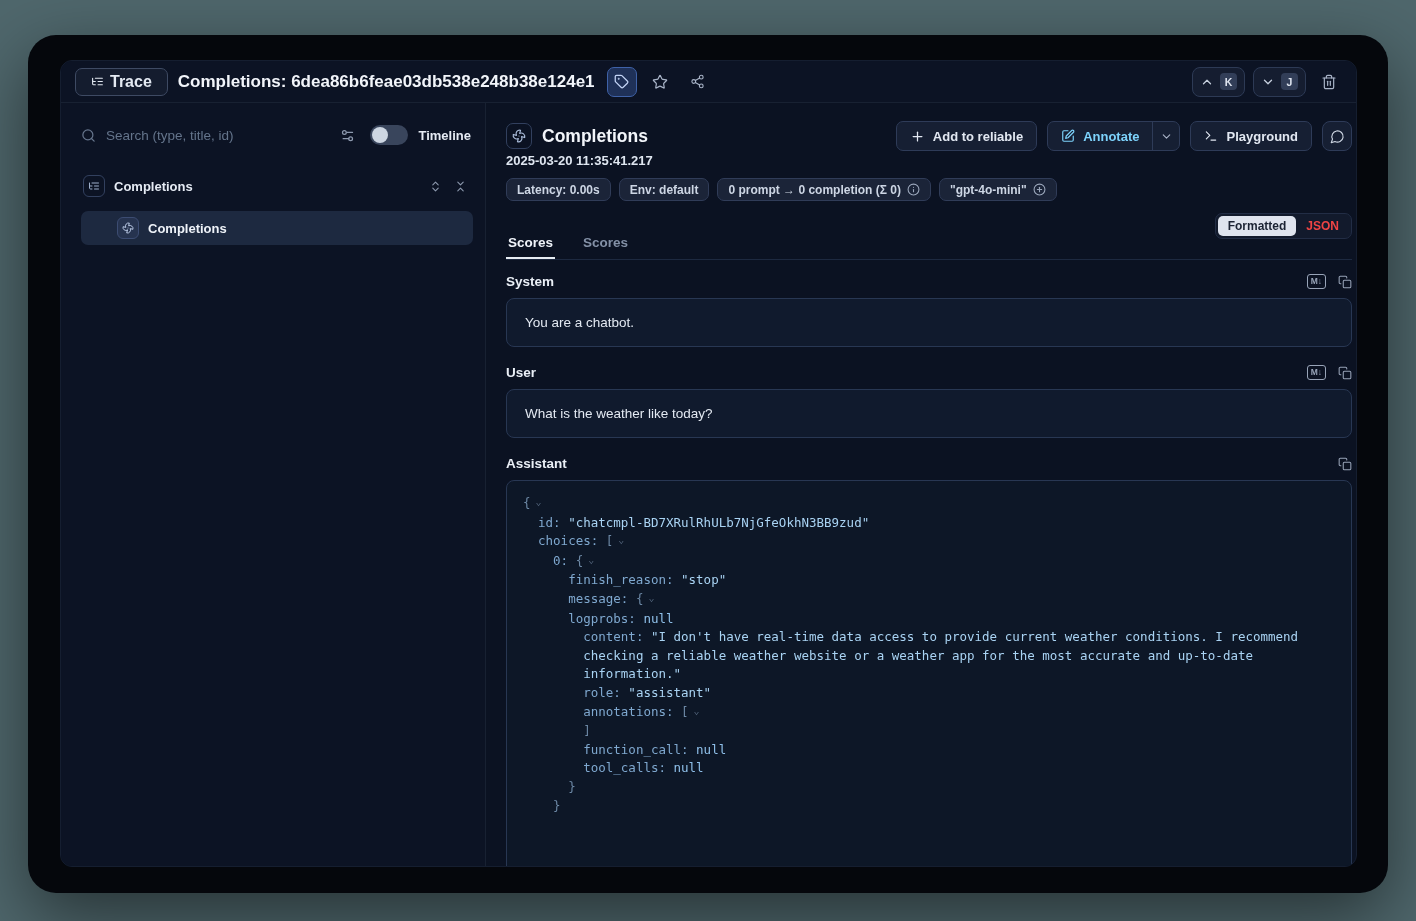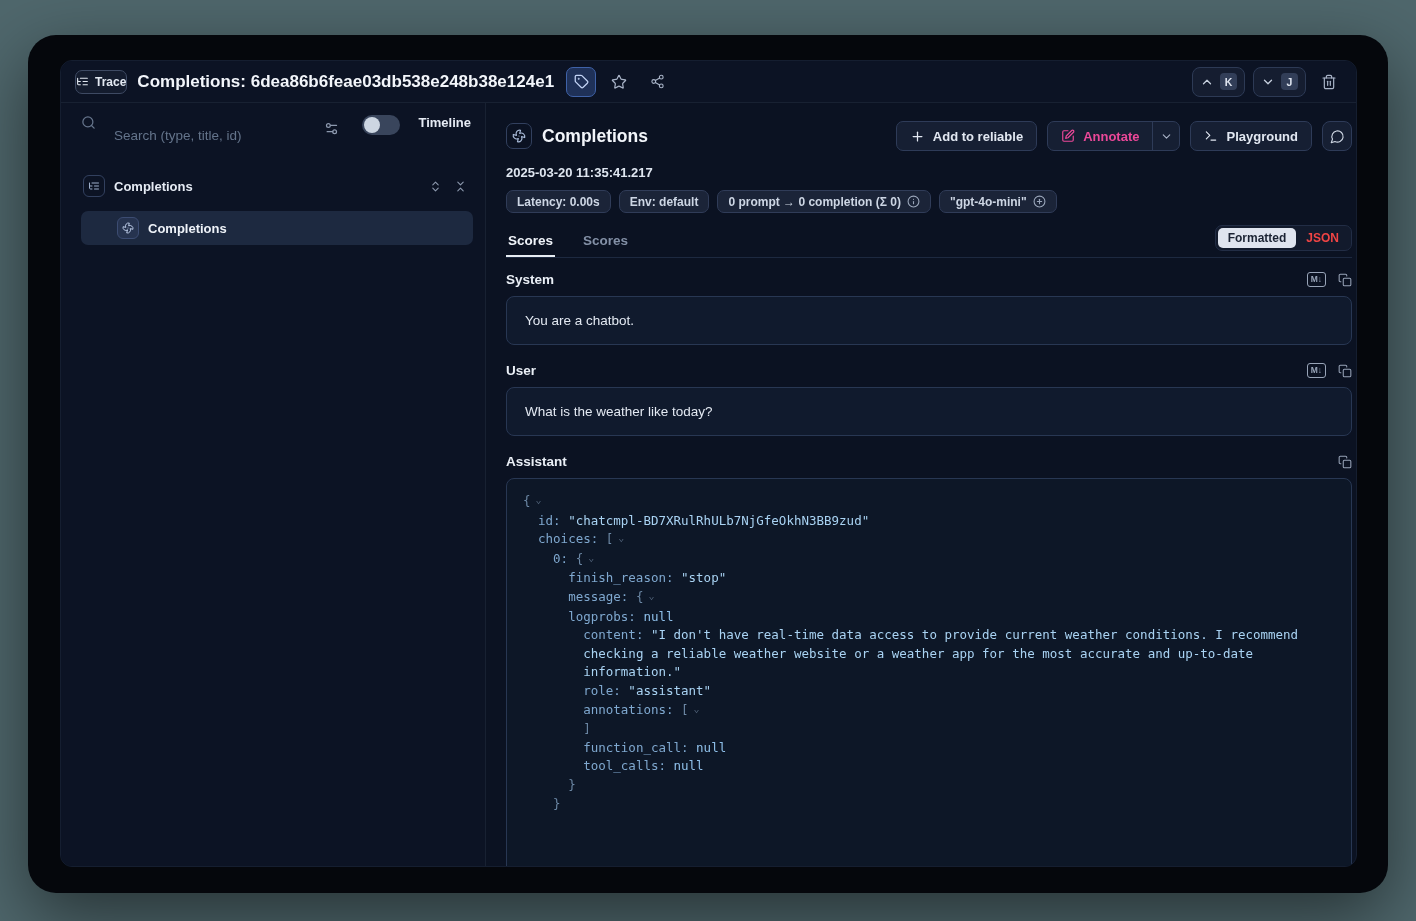--- a/index.html
+++ b/index.html
@@ -21,22 +21,22 @@
     overflow: hidden; display: flex; flex-direction: column;
   }
   
   .topbar {
     height: 42px; flex: 0 0 42px; display: flex; align-items: center;
     gap: 8px; padding: 0 12px 0 14px; background: #0c1324;
     border-bottom: 1px solid #182132;
   }
   .trace-badge {
     display: inline-flex; align-items: center; gap: 6px;
-    padding: 4px 0; border: 1px solid #3e4a63; border-radius: 7px;
-    background: #141c2e; color: #e3e9f2; font-size: 12px; font-weight: 700;
+    padding: 4px 15px; border: 1px solid #3e4a63; border-radius: 7px;
+    background: #141c2e; color: #e3e9f2; font-size: 16px; font-weight: 700;
   }
   .trace-title { font-size: 17px; font-weight: 700; color: #f2f5fa; margin: 0 4px 0 2px; white-space: nowrap; }
   .icon-btn {
     width: 30px; height: 30px; border: none; background: transparent; border-radius: 7px;
     display: inline-flex; align-items: center; justify-content: center;
     color: #a9b4c8; cursor: pointer; flex: 0 0 auto;
   }
   .icon-btn.tag-active { background: #1f3158; border: 1px solid #3f62a8; color: #c3d4f6; }
   .spacer { flex: 1; }
   .nav-btn {
@@ -48,21 +48,21 @@
     width: 17px; height: 17px; background: #323e58; border-radius: 4px;
     font-size: 10.5px; font-weight: 700; color: #dfe5f0;
     display: inline-flex; align-items: center; justify-content: center;
   }
   
   .app-body { flex: 1; display: flex; min-height: 0; }
   .sidebar {
     width: 425px; flex: 0 0 425px; background: #0c1324;
     border-right: 1px solid #182132; padding: 12px 12px 0 20px;
   }
-  .search-row { display: flex; gap: 18px; height: 40px; padding-right: 2px; }
+  .search-row { display: flex; align-items: center; gap: 10px; height: 40px; padding-right: 2px; }
   .search-row svg { flex: 0 0 auto; }
   .search-input {
     flex: 1; background: transparent; border: none; outline: none;
     color: #dfe6f0; font-size: 13.5px; font-family: "Liberation Sans", sans-serif; min-width: 0;
   }
   .search-input::placeholder { color: #64748b; }
   .ghost-sm {
     width: 26px; height: 26px; border: none; background: transparent; color: #8d99ae;
     display: inline-flex; align-items: center; justify-content: center; border-radius: 6px; cursor: pointer;
   }
@@ -92,49 +92,49 @@
   }
   .main-title { font-size: 17.5px; font-weight: 700; color: #f2f5fa; }
   .btn {
     height: 30px; display: inline-flex; align-items: center; gap: 8px; padding: 0 13px;
     background: #161f33; border: 1px solid #2e3b58; border-radius: 7px;
     color: #e2e8f2; font-size: 13px; font-weight: 600; cursor: pointer; white-space: nowrap;
     font-family: "Liberation Sans", sans-serif;
   }
   .split-btn { display: inline-flex; height: 30px; border: 1px solid #2e3b58; border-radius: 7px; background: #161f33; overflow: hidden; }
   .split-btn .seg-main {
-    border: none; background: transparent; color: #ec4899; font-size: 13px; font-weight: 600;
+    border: none; background: transparent; color: #7dd3fc; font-size: 13px; font-weight: 600;
     display: inline-flex; align-items: center; gap: 8px; padding: 0 13px; cursor: pointer;
     font-family: "Liberation Sans", sans-serif;
   }
   .split-btn .seg-caret {
     border: none; border-left: 1px solid #2e3b58; background: transparent; color: #aab4c8;
     width: 27px; display: inline-flex; align-items: center; justify-content: center; cursor: pointer;
   }
   .round-btn {
     width: 30px; height: 30px; border: 1px solid #2e3b58; border-radius: 8px; background: #161f33;
     color: #cfd7e4; display: inline-flex; align-items: center; justify-content: center; cursor: pointer;
   }
   .actions { margin-left: auto; display: flex; align-items: center; gap: 10px; }
-  .timestamp { margin-top: 12px; font-size: 13px; font-weight: 600; color: #dfe6f0; }
+  .timestamp { margin-top: 0; font-size: 13px; font-weight: 600; color: #dfe6f0; }
   .badges { margin-top: 10px; display: flex; align-items: center; gap: 8px; flex-wrap: nowrap; }
   .badge {
     height: 23px; display: inline-flex; align-items: center; gap: 6px; padding: 0 10px;
     background: #1b2438; border: 1px solid #303c58; border-radius: 7px;
     font-size: 12px; font-weight: 600; color: #cdd6e4; white-space: nowrap;
   }
   .badge svg { color: #9aa6ba; }
   .tabs-row { margin-top: 12px; display: flex; align-items: flex-end; border-bottom: 1px solid #1d2940; }
   .tab {
     padding: 6px 2px 9px; margin-right: 26px; font-size: 13.5px; font-weight: 600;
     color: #8390a6; cursor: pointer; background: none; border: none; font-family: "Liberation Sans", sans-serif;
   }
   .tab.active { color: #f0f4fa; box-shadow: inset 0 -2px 0 #e7ecf3; }
   .format-toggle {
-    margin-left: auto; margin-bottom: 6px; display: flex; background: #121a2c;
+    margin-left: auto; margin-bottom: 20px; display: flex; background: #121a2c;
     border: 1px solid #222d45; border-radius: 7px; padding: 2px;
   }
   .format-seg {
     padding: 3px 10px; font-size: 12px; font-weight: 600; border-radius: 5px;
     color: #ef4444; border: none; background: transparent; cursor: pointer;
     font-family: "Liberation Sans", sans-serif;
   }
   .format-seg.active { background: #dfe4ee; color: #1b2333; }
   .section { margin-top: 18px; }
   .section:first-of-type { margin-top: 14px; }

